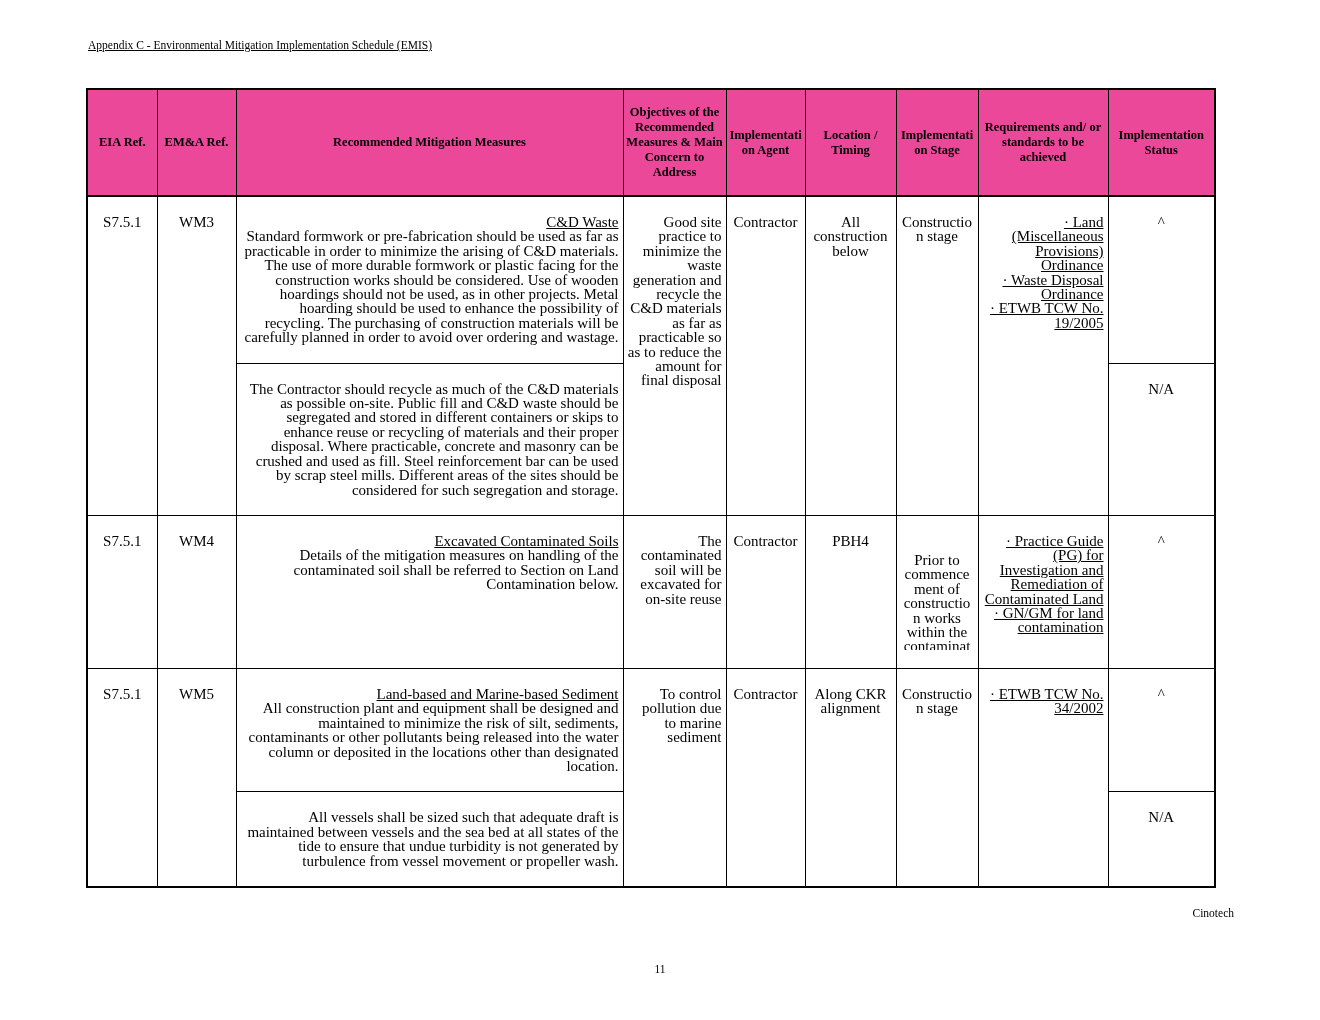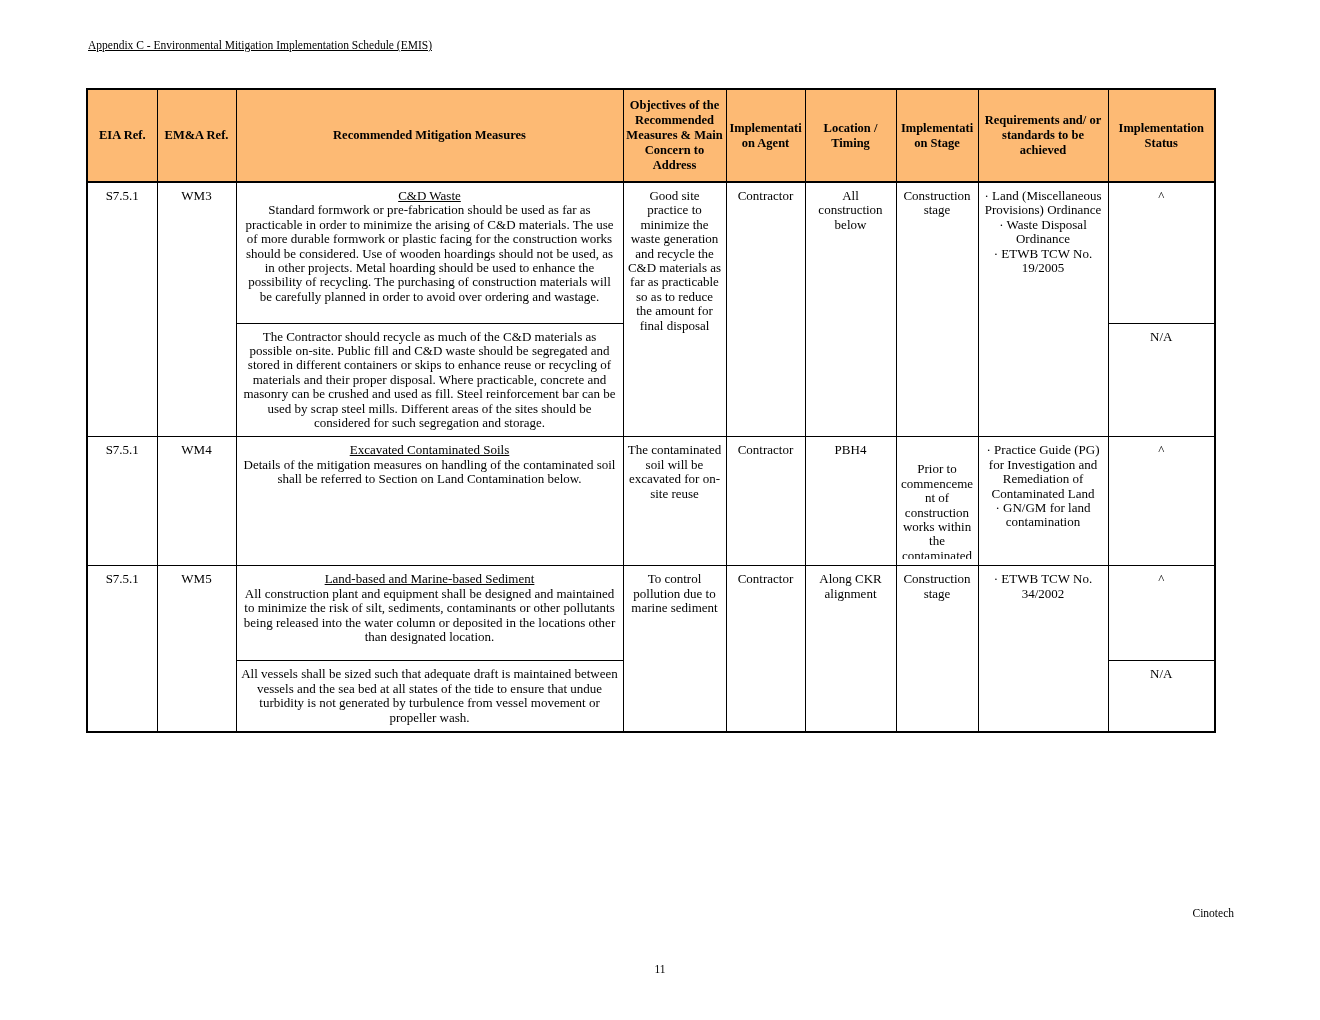--- a/index.html
+++ b/index.html
@@ -27,47 +27,47 @@
     left: 86px;
     top: 88px;
     width: 1128px;
     border-collapse: collapse;
     table-layout: fixed;
     border: 2px solid #000000;
   }
   .emis-table th, .emis-table td {
     border: 1px solid #000000;
     vertical-align: top;
-    padding: 6px 4px;
-    font-size: 13px;
+    padding: 18px 4px;
+    font-size: 15px;
     line-height: 14.4px;
     overflow: hidden;
     font-weight: normal;
   }
   .emis-table thead th {
-    background: #fdba74;
+    background: #ec4899;
     font-weight: bold;
     font-size: 12.5px;
     line-height: 15px;
     text-align: center;
     vertical-align: middle;
-    padding: 8px 2px;
+    padding: 15px 2px;
     border-bottom: 2px solid #000000;
     overflow-wrap: break-word;
     word-wrap: break-word;
   }
   tr.h-head  { height: 77px; }
   tr.h-wm3a  { height: 141px; }
   tr.h-wm3b  { height: 113px; }
   tr.h-wm4   { height: 102px; }
   tr.h-wm5a  { height: 95px; }
   tr.h-wm5b  { height: 66px; }
   td.c-center { text-align: center; }
-  td.c-left   { text-align: center; }
-  td.pre      { white-space: pre-line; }
+  td.c-left   { text-align: right; }
+  td.pre      { white-space: pre-line; text-decoration: underline; }
   td.c-stage  { overflow-wrap: break-word; word-wrap: break-word; }
   .stage-clip {
     max-height: 97px;
     overflow: hidden;
     margin-top: 19px;
   }
   .m-title {
     text-decoration: underline;
   }
   .footer-page-num {

